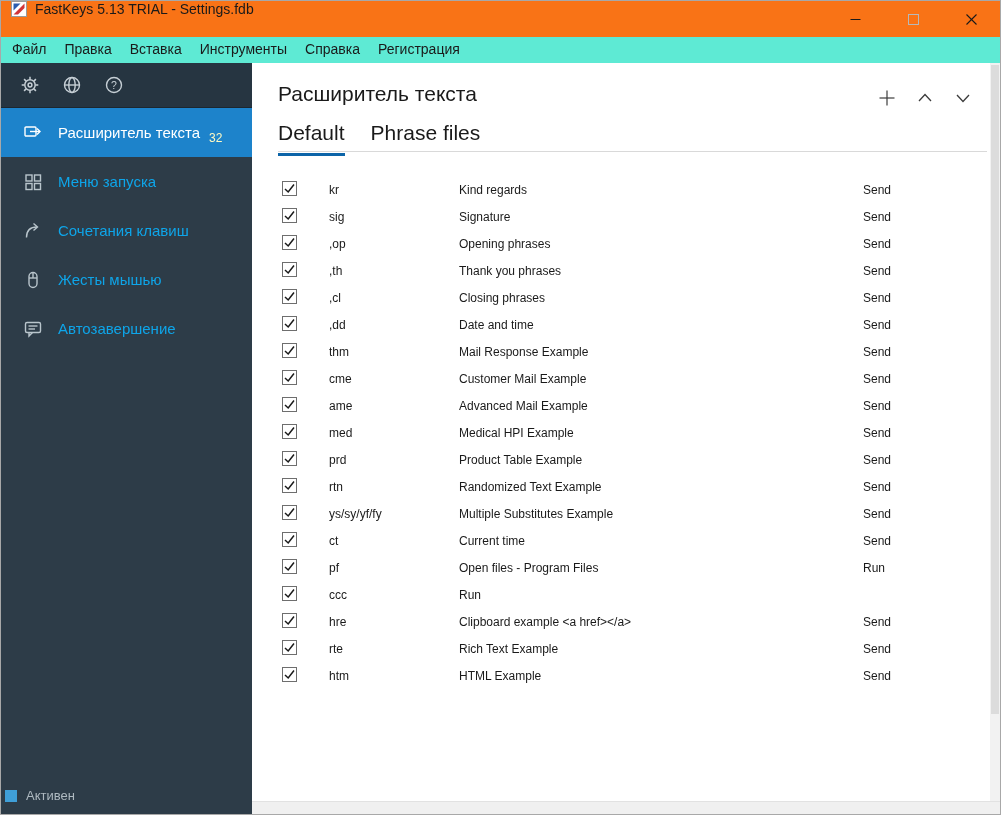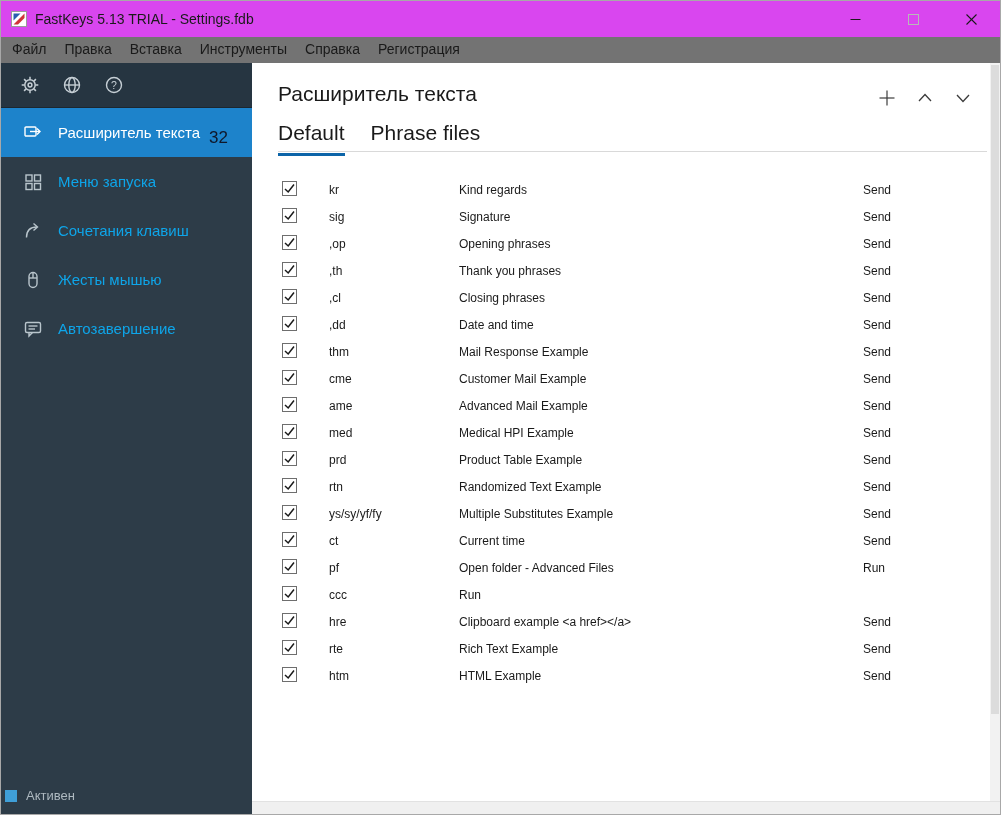--- a/index.html
+++ b/index.html
@@ -5,46 +5,46 @@
   * { margin:0; padding:0; box-sizing:border-box; }
   html,body { width:1001px; height:815px; }
   body {
     font-family:"Liberation Sans","DejaVu Sans",sans-serif;
     background:#fff; position:relative; overflow:hidden;
     border:1px solid #a8a8a8;
   }
 
   
   .titlebar { position:absolute; top:0; left:0; right:0; height:36px;
-    background:#d946ef; display:flex; align-items:center; }
+    background:#f97316; display:flex; }
   .app-icon { width:16px; height:16px; margin:0 8px 0 10px; flex:0 0 auto; }
   .title-text { font-size:14px; color:#1a1a1a; }
   .win-controls { margin-left:auto; display:flex; height:36px; }
   .win-btn { width:58px; height:36px; display:flex; align-items:center; justify-content:center;
     background:transparent; border:none; cursor:default; }
 
   
   .menubar { position:absolute; top:36px; left:0; right:0; height:26px;
-    background:#737373; display:flex; align-items:center; padding-left:2px; }
+    background:#5eead4; display:flex; align-items:center; padding-left:2px; }
   .menu-item { font-size:14px; color:#1a1a1a; padding:0 9px; height:26px; line-height:25px; }
 
   
   .sidebar { position:absolute; top:62px; left:0; width:251px; bottom:0;
     background:#2d3c48; }
   .side-top { height:45px; background:#263541; border-bottom:1px solid rgba(0,0,0,.25);
     display:flex; align-items:center; padding-left:8px; }
   .side-top-btn { width:42px; height:45px; display:flex; align-items:center; justify-content:center;
     color:#c6cfd5; background:transparent; border:none; }
   .nav { margin-top:0; }
   .nav-item { height:49px; display:flex; align-items:center; padding-left:22px;
     color:#0ea5e9; font-size:15px; cursor:default; }
   .nav-item .nav-icon { width:20px; height:20px; margin-right:15px; color:#b9c5cc; flex:0 0 auto; }
   .nav-item.active { background:#1d83cb; color:#ffffff; }
   .nav-item.active .nav-icon { color:#ffffff; }
-  .nav-badge { font-size:17px; color:#0f172a; margin-left:9px; margin-top:11px; }
+  .nav-badge { font-size:12px; color:#fef9c3; margin-left:9px; margin-top:11px; }
   .side-status { position:absolute; left:4px; bottom:11px; display:flex; align-items:center; }
   .status-square { width:12px; height:12px; background:#3f9fd8; margin-right:9px; }
   .status-label { font-size:13px; color:#aeb9c0; }
 
   
   .main { position:absolute; top:62px; left:251px; right:0; bottom:0; background:#fff; }
   .page-title { position:absolute; top:19px; left:26px; font-size:21px; font-weight:400; color:#1a1a1a; }
   .header-actions { position:absolute; top:20px; right:22px; display:flex; gap:8px; }
   .hdr-btn { width:30px; height:30px; background:transparent; border:none;
     display:flex; align-items:center; justify-content:center; color:#3c3c3c; }
@@ -402,21 +402,21 @@
   </div>
       <div class="row">
     <div class="cell cb-cell">
       <span class="checkbox checked">
         <svg width="13" height="13" viewBox="0 0 13 13" fill="none" stroke="#1a1a1a" stroke-width="1.5">
           <polyline points="2,7 5.2,10 11,2.5"></polyline>
         </svg>
       </span>
     </div>
     <div class="cell abbr">pf</div>
-    <div class="cell desc">Open folder - Advanced Files</div>
+    <div class="cell desc">Open files - Program Files</div>
     <div class="cell action">Run</div>
   </div>
       <div class="row">
     <div class="cell cb-cell">
       <span class="checkbox checked">
         <svg width="13" height="13" viewBox="0 0 13 13" fill="none" stroke="#1a1a1a" stroke-width="1.5">
           <polyline points="2,7 5.2,10 11,2.5"></polyline>
         </svg>
       </span>
     </div>

